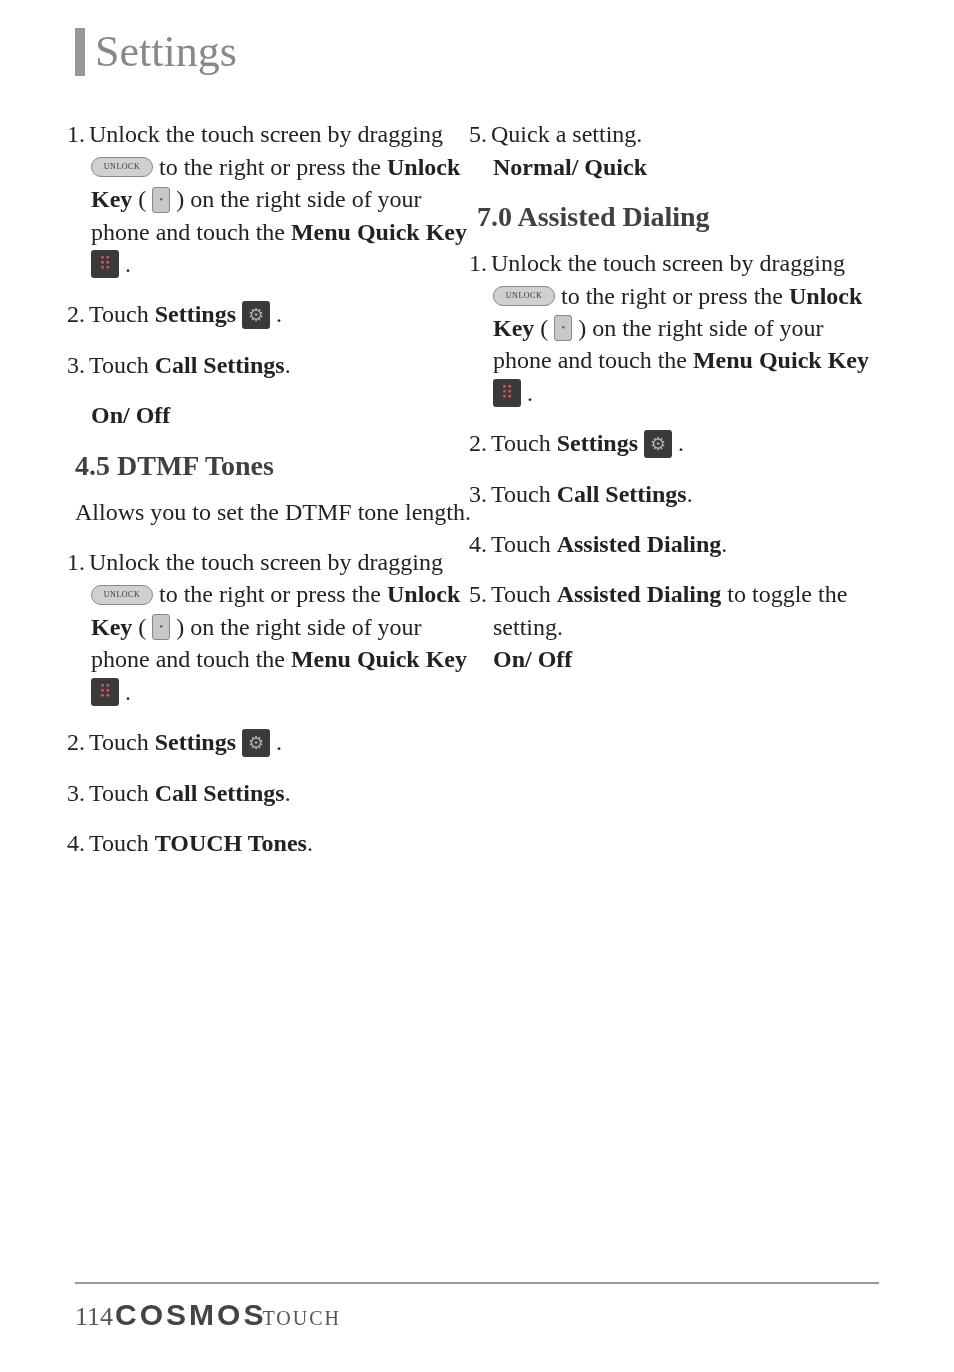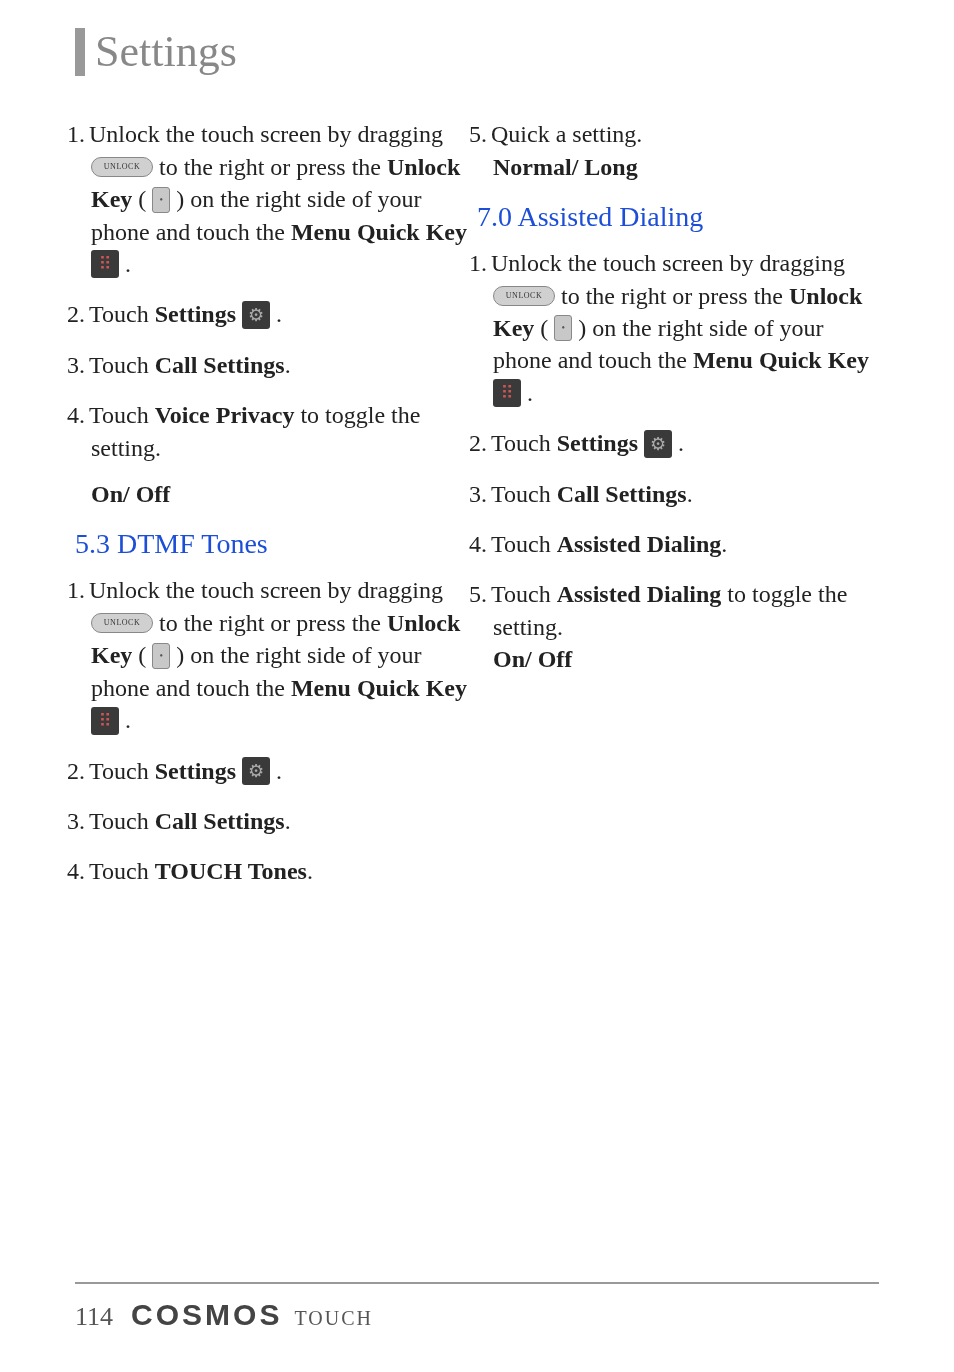--- a/index.html
+++ b/index.html
@@ -50,23 +50,23 @@
   .step .hang {
     display: block;
     padding-left: 24px;
   }
   .sub {
     display: block;
     padding-left: 24px;
   }
   .bold { font-weight: 700; }
   .section-heading {
-    color: #1d4ed8;
+    color: #404040;
     font-size: 28px;
-    font-weight: 400;
+    font-weight: 700;
     margin: 10px 0 14px 0;
   }
   .desc {
     font-size: 24px;
     line-height: 1.35;
     margin-bottom: 18px;
   }
   .icon-unlock {
     display: inline-block;
     width: 62px;
@@ -141,21 +141,21 @@
     right: 75px;
   }
   .footer-rule {
     height: 2px;
     background: #999;
     margin-bottom: 14px;
   }
   .footer-line {
     display: flex;
     align-items: baseline;
-    gap: 18px;
+    gap: 2px;
     font-size: 26px;
     color: #555;
   }
   .footer-page { font-family: Georgia, serif; }
   .footer-logo {
     font-family: 'Arial Black', Arial, sans-serif;
     letter-spacing: 3px;
     font-weight: 900;
     font-size: 30px;
     color: #444;
@@ -192,27 +192,25 @@
       </span>
     </div>
 
     <div class="step">
       <span class="hang">
         <span class="num" style="margin-left:-24px;">3.</span><span>Touch </span><span class="bold">Call Settings</span><span>.</span>
       </span>
     </div>
 
     <div class="step">
-      <span class="hang">
-        <span class="num" style="margin-left:-24px;">4.</span><span>Touch </span><span class="bold">Voice Privacy</span><span> to toggle the setting.</span>
-      </span>
       <span class="sub bold" style="margin-top:14px;display:block;">On/ Off</span>
     </div>
 
-    <div class="section-heading">5.3 DTMF Tones</div>
+    <div class="section-heading">4.5 DTMF Tones</div>
+    <div class="desc">Allows you to set the DTMF tone length.</div>
 
     <div class="step">
       <span class="hang">
         <span class="num" style="margin-left:-24px;">1.</span><span>Unlock the touch screen by dragging </span><span class="icon-unlock">UNLOCK</span><span> to the right or press the </span><span class="bold">Unlock Key</span><span> ( </span><span class="icon-btn"></span><span> ) on the right side of your phone and touch the </span><span class="bold">Menu Quick Key</span> <span class="icon-menu"></span><span> .</span>
       </span>
     </div>
 
     <div class="step">
       <span class="hang">
         <span class="num" style="margin-left:-24px;">2.</span><span>Touch </span><span class="bold">Settings</span> <span class="icon-settings">⚙</span><span> .</span>
@@ -232,21 +230,21 @@
     </div>
 
   </div>
 
   <div class="col">
 
     <div class="step">
       <span class="hang">
         <span class="num" style="margin-left:-24px;">5.</span><span>Quick a setting.</span>
       </span>
-      <span class="sub bold">Normal/ Long</span>
+      <span class="sub bold">Normal/ Quick</span>
     </div>
 
     <div class="section-heading">7.0 Assisted Dialing</div>
 
     <div class="step">
       <span class="hang">
         <span class="num" style="margin-left:-24px;">1.</span><span>Unlock the touch screen by dragging </span><span class="icon-unlock">UNLOCK</span><span> to the right or press the </span><span class="bold">Unlock Key</span><span> ( </span><span class="icon-btn"></span><span> ) on the right side of your phone and touch the </span><span class="bold">Menu Quick Key</span> <span class="icon-menu"></span><span> .</span>
       </span>
     </div>
 

